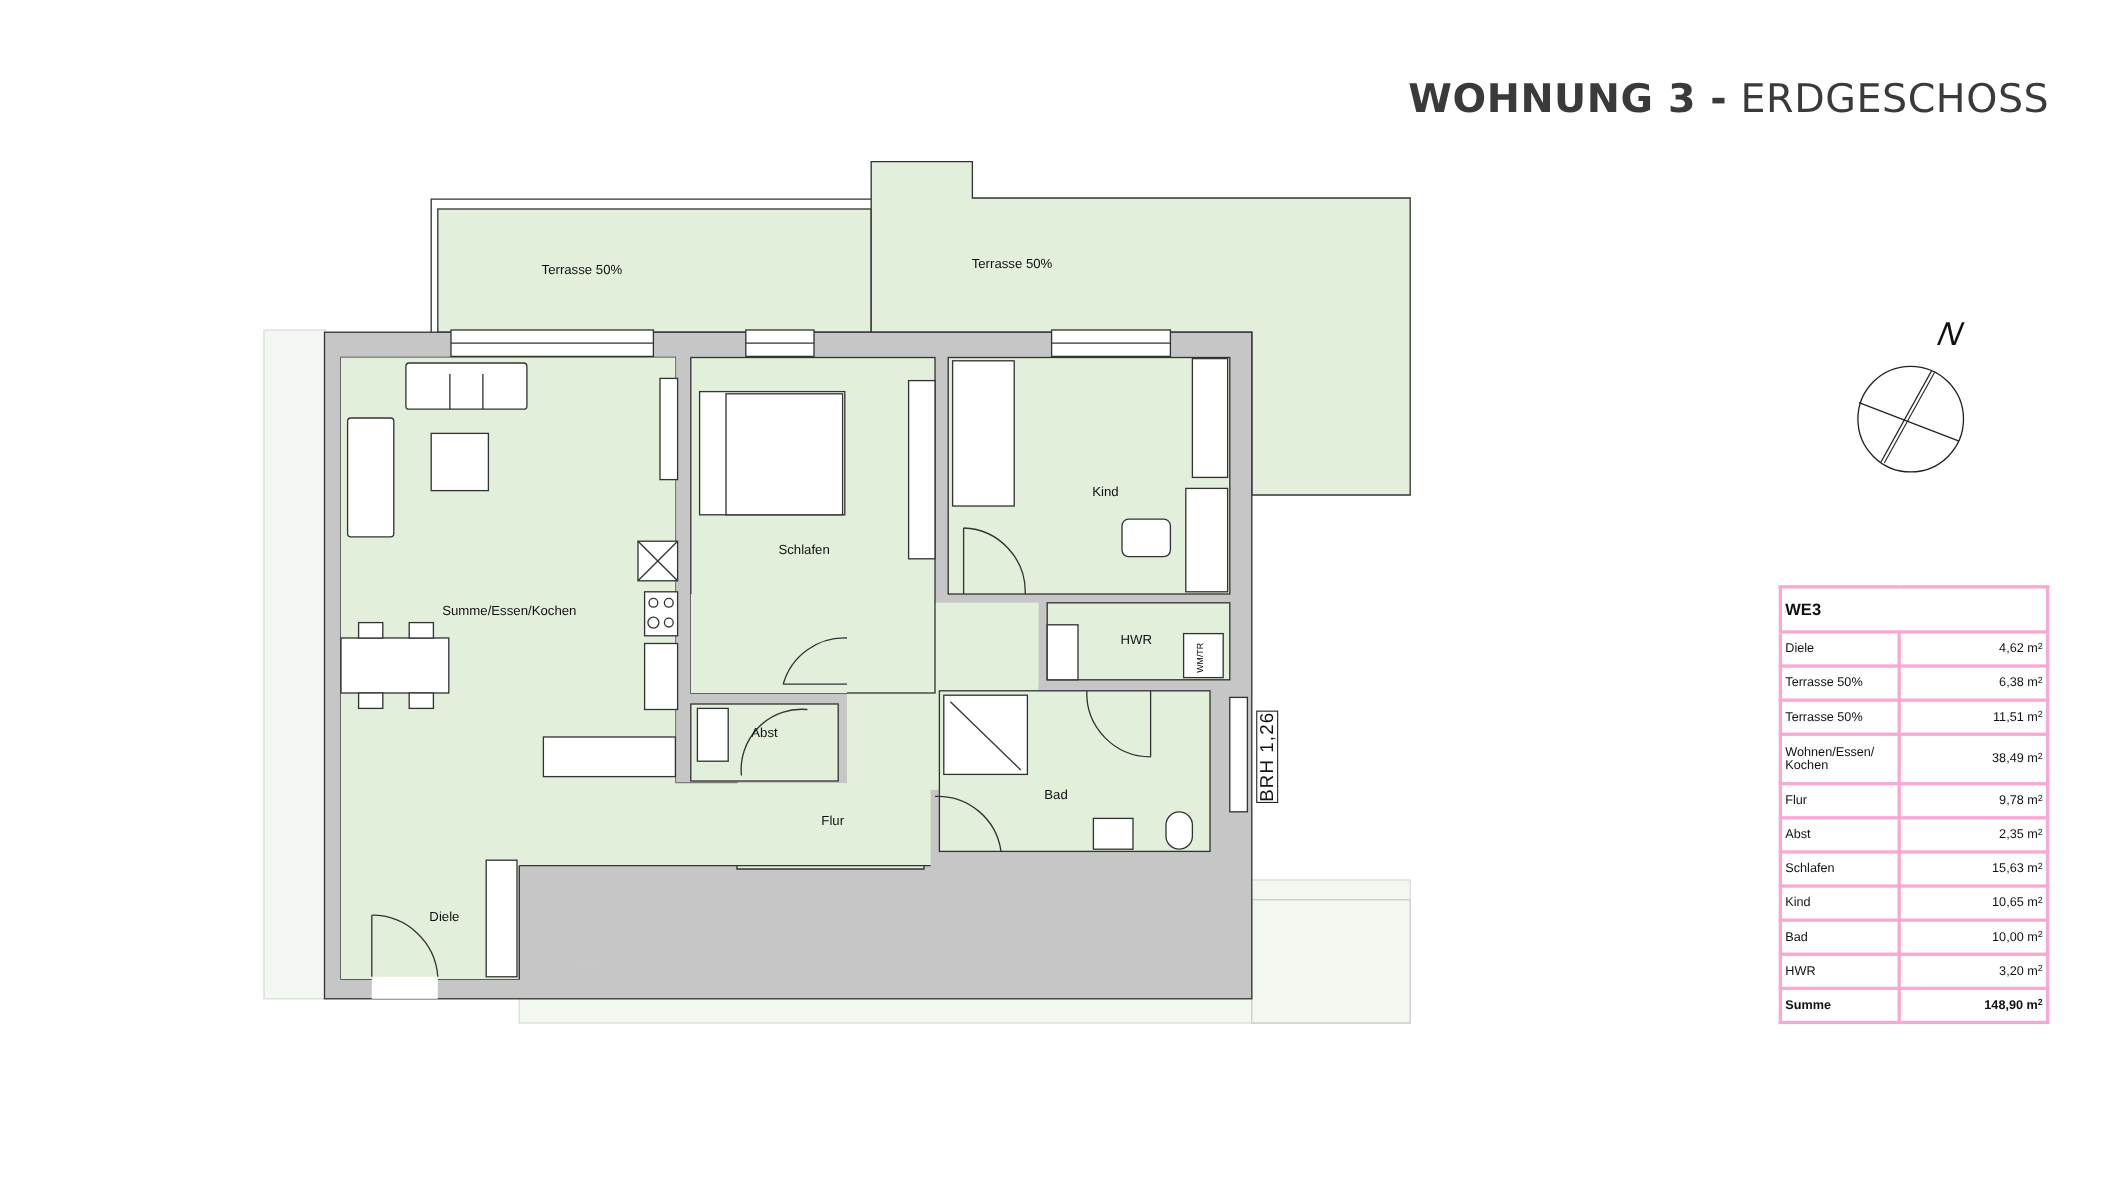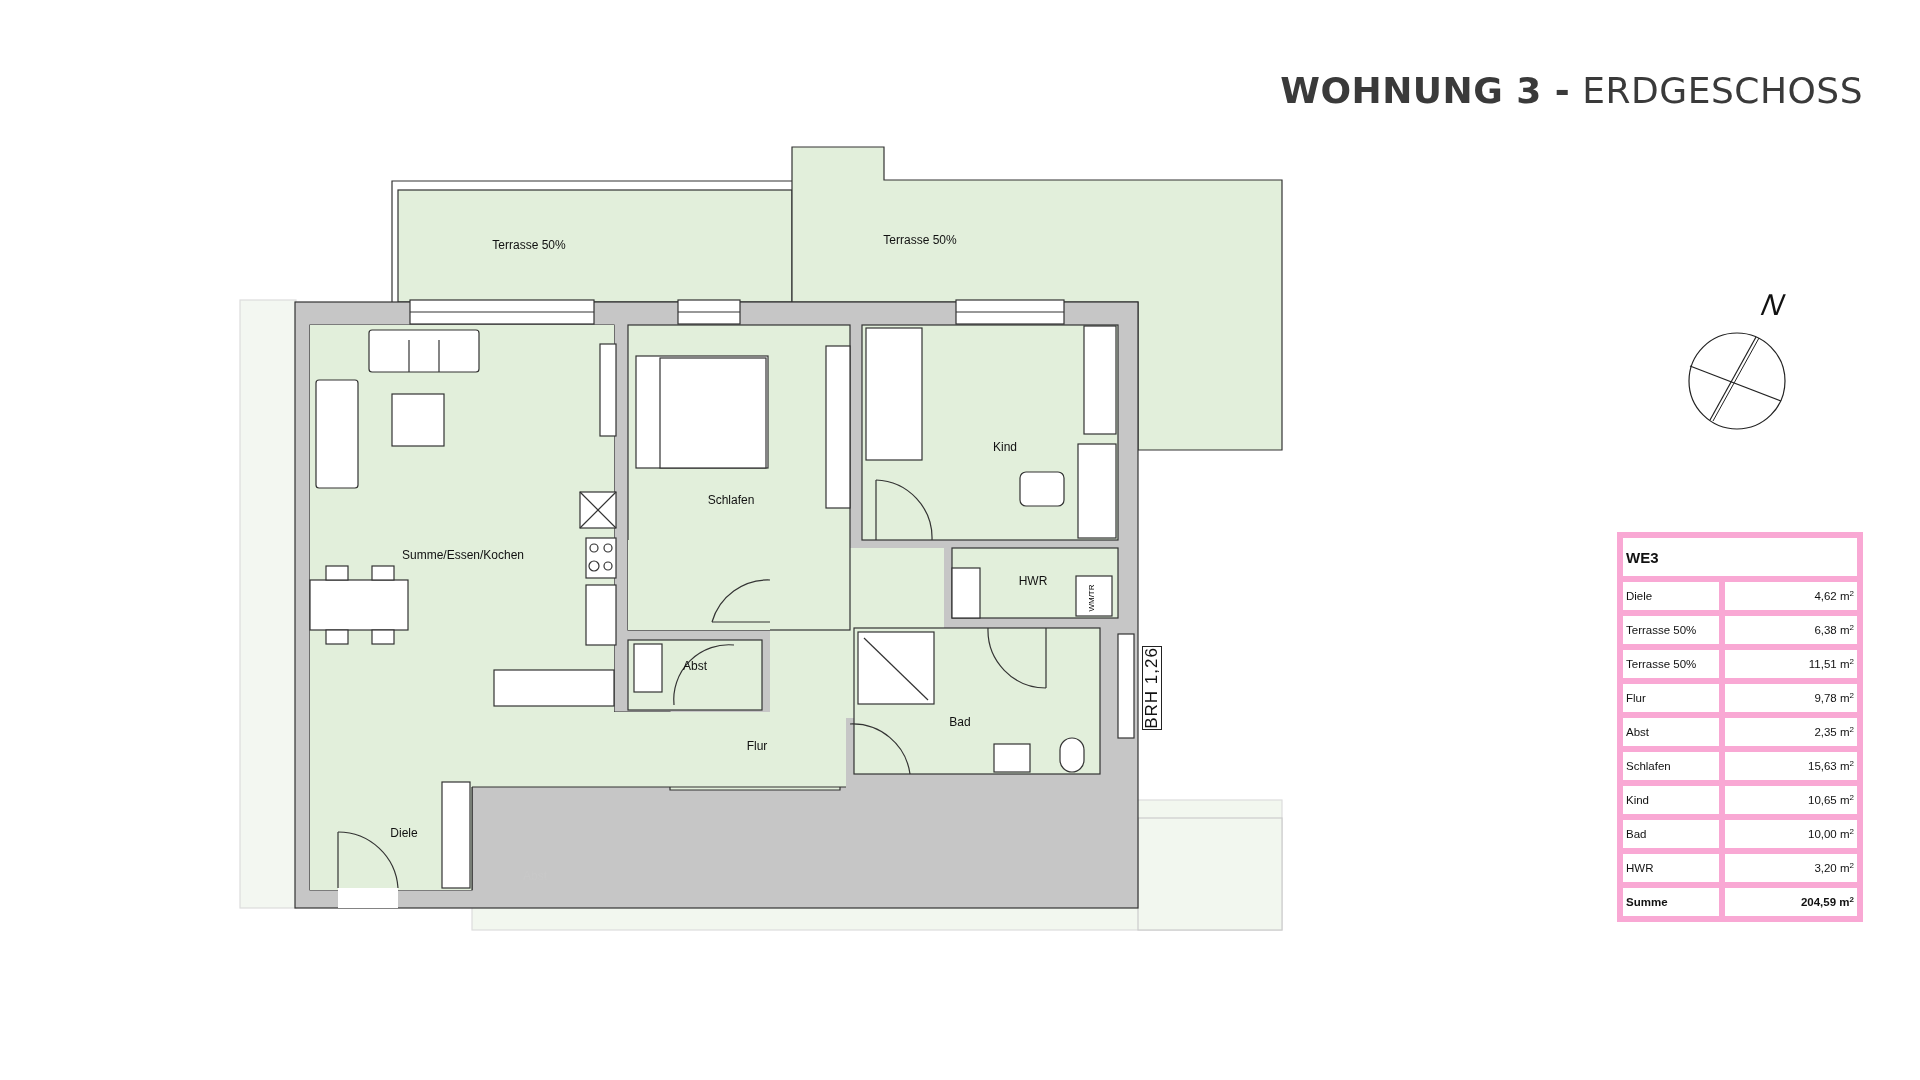--- a/index.html
+++ b/index.html
@@ -8,21 +8,21 @@
   .title{position:absolute;right:57px;top:70px;font-size:36px;color:#3a3a3a;letter-spacing:0.5px;white-space:nowrap;font-family:"DejaVu Sans",sans-serif;}
   .title b{font-weight:bold;}
   .title .light{font-weight:normal;}
   #plan{position:absolute;left:0;top:0;}
   .room-label{position:absolute;font-size:12px;color:#111;white-space:nowrap;transform:translate(-50%,-50%);}
   .room-label.faded{color:#c8c8c8;}
   .brh{position:absolute;left:1142px;top:646px;width:18px;height:82px;border:1px solid #222;background:#fff;}
   .brh span{position:absolute;left:50%;top:50%;transform:translate(-50%,-50%) rotate(-90deg);font-size:17px;white-space:nowrap;letter-spacing:1px;}
   .compass-n{position:absolute;left:1762px;top:288px;font-size:30px;font-style:italic;transform:skewX(-12deg);color:#111;}
   table.area{position:absolute;left:1617px;top:532px;width:246px;border-collapse:collapse;font-size:11.5px;}
-  table.area td{border:6px solid #f9a8d4;padding:2px 3px;height:24px;vertical-align:middle;}
+  table.area td{border:3px solid #f9a8d4;padding:2px 3px;height:24px;vertical-align:middle;}
   table.area tr.hdr td{height:40px;font-weight:bold;}
   table.area tr.we td{height:34px;font-weight:bold;font-size:15px;border-bottom:1px solid #444;}
   table.area td.v{text-align:right;width:115px;padding-left:14px;}
   table.area tr.tall td{height:38px;}
   table.area tr.sum td{font-weight:bold;}
   sup{font-size:8px;vertical-align:top;line-height:8px;}
 </style>
 </head>
 <body>
 
@@ -181,20 +181,24 @@
         <td class="v"><span>4,62</span> m<sup>2</sup></td>
       </tr>
   <tr>
         <td>Terrasse 50%</td>
         <td class="v"><span>6,38</span> m<sup>2</sup></td>
       </tr>
   <tr>
         <td>Terrasse 50%</td>
         <td class="v"><span>11,51</span> m<sup>2</sup></td>
       </tr>
+  <tr class="tall">
+        <td>Wohnen/Essen/ Kochen</td>
+        <td class="v"><span>38,49</span> m<sup>2</sup></td>
+      </tr>
   <tr>
         <td>Flur</td>
         <td class="v"><span>9,78</span> m<sup>2</sup></td>
       </tr>
   <tr>
         <td>Abst</td>
         <td class="v"><span>2,35</span> m<sup>2</sup></td>
       </tr>
   <tr>
         <td>Schlafen</td>
@@ -207,16 +211,16 @@
   <tr>
         <td>Bad</td>
         <td class="v"><span>10,00</span> m<sup>2</sup></td>
       </tr>
   <tr>
         <td>HWR</td>
         <td class="v"><span>3,20</span> m<sup>2</sup></td>
       </tr>
   <tr class="sum">
         <td>Summe</td>
-        <td class="v"><span>204,59</span> m<sup>2</sup></td>
+        <td class="v"><span>148,90</span> m<sup>2</sup></td>
       </tr>
 </tbody>
   </table>
 
 </body></html>

